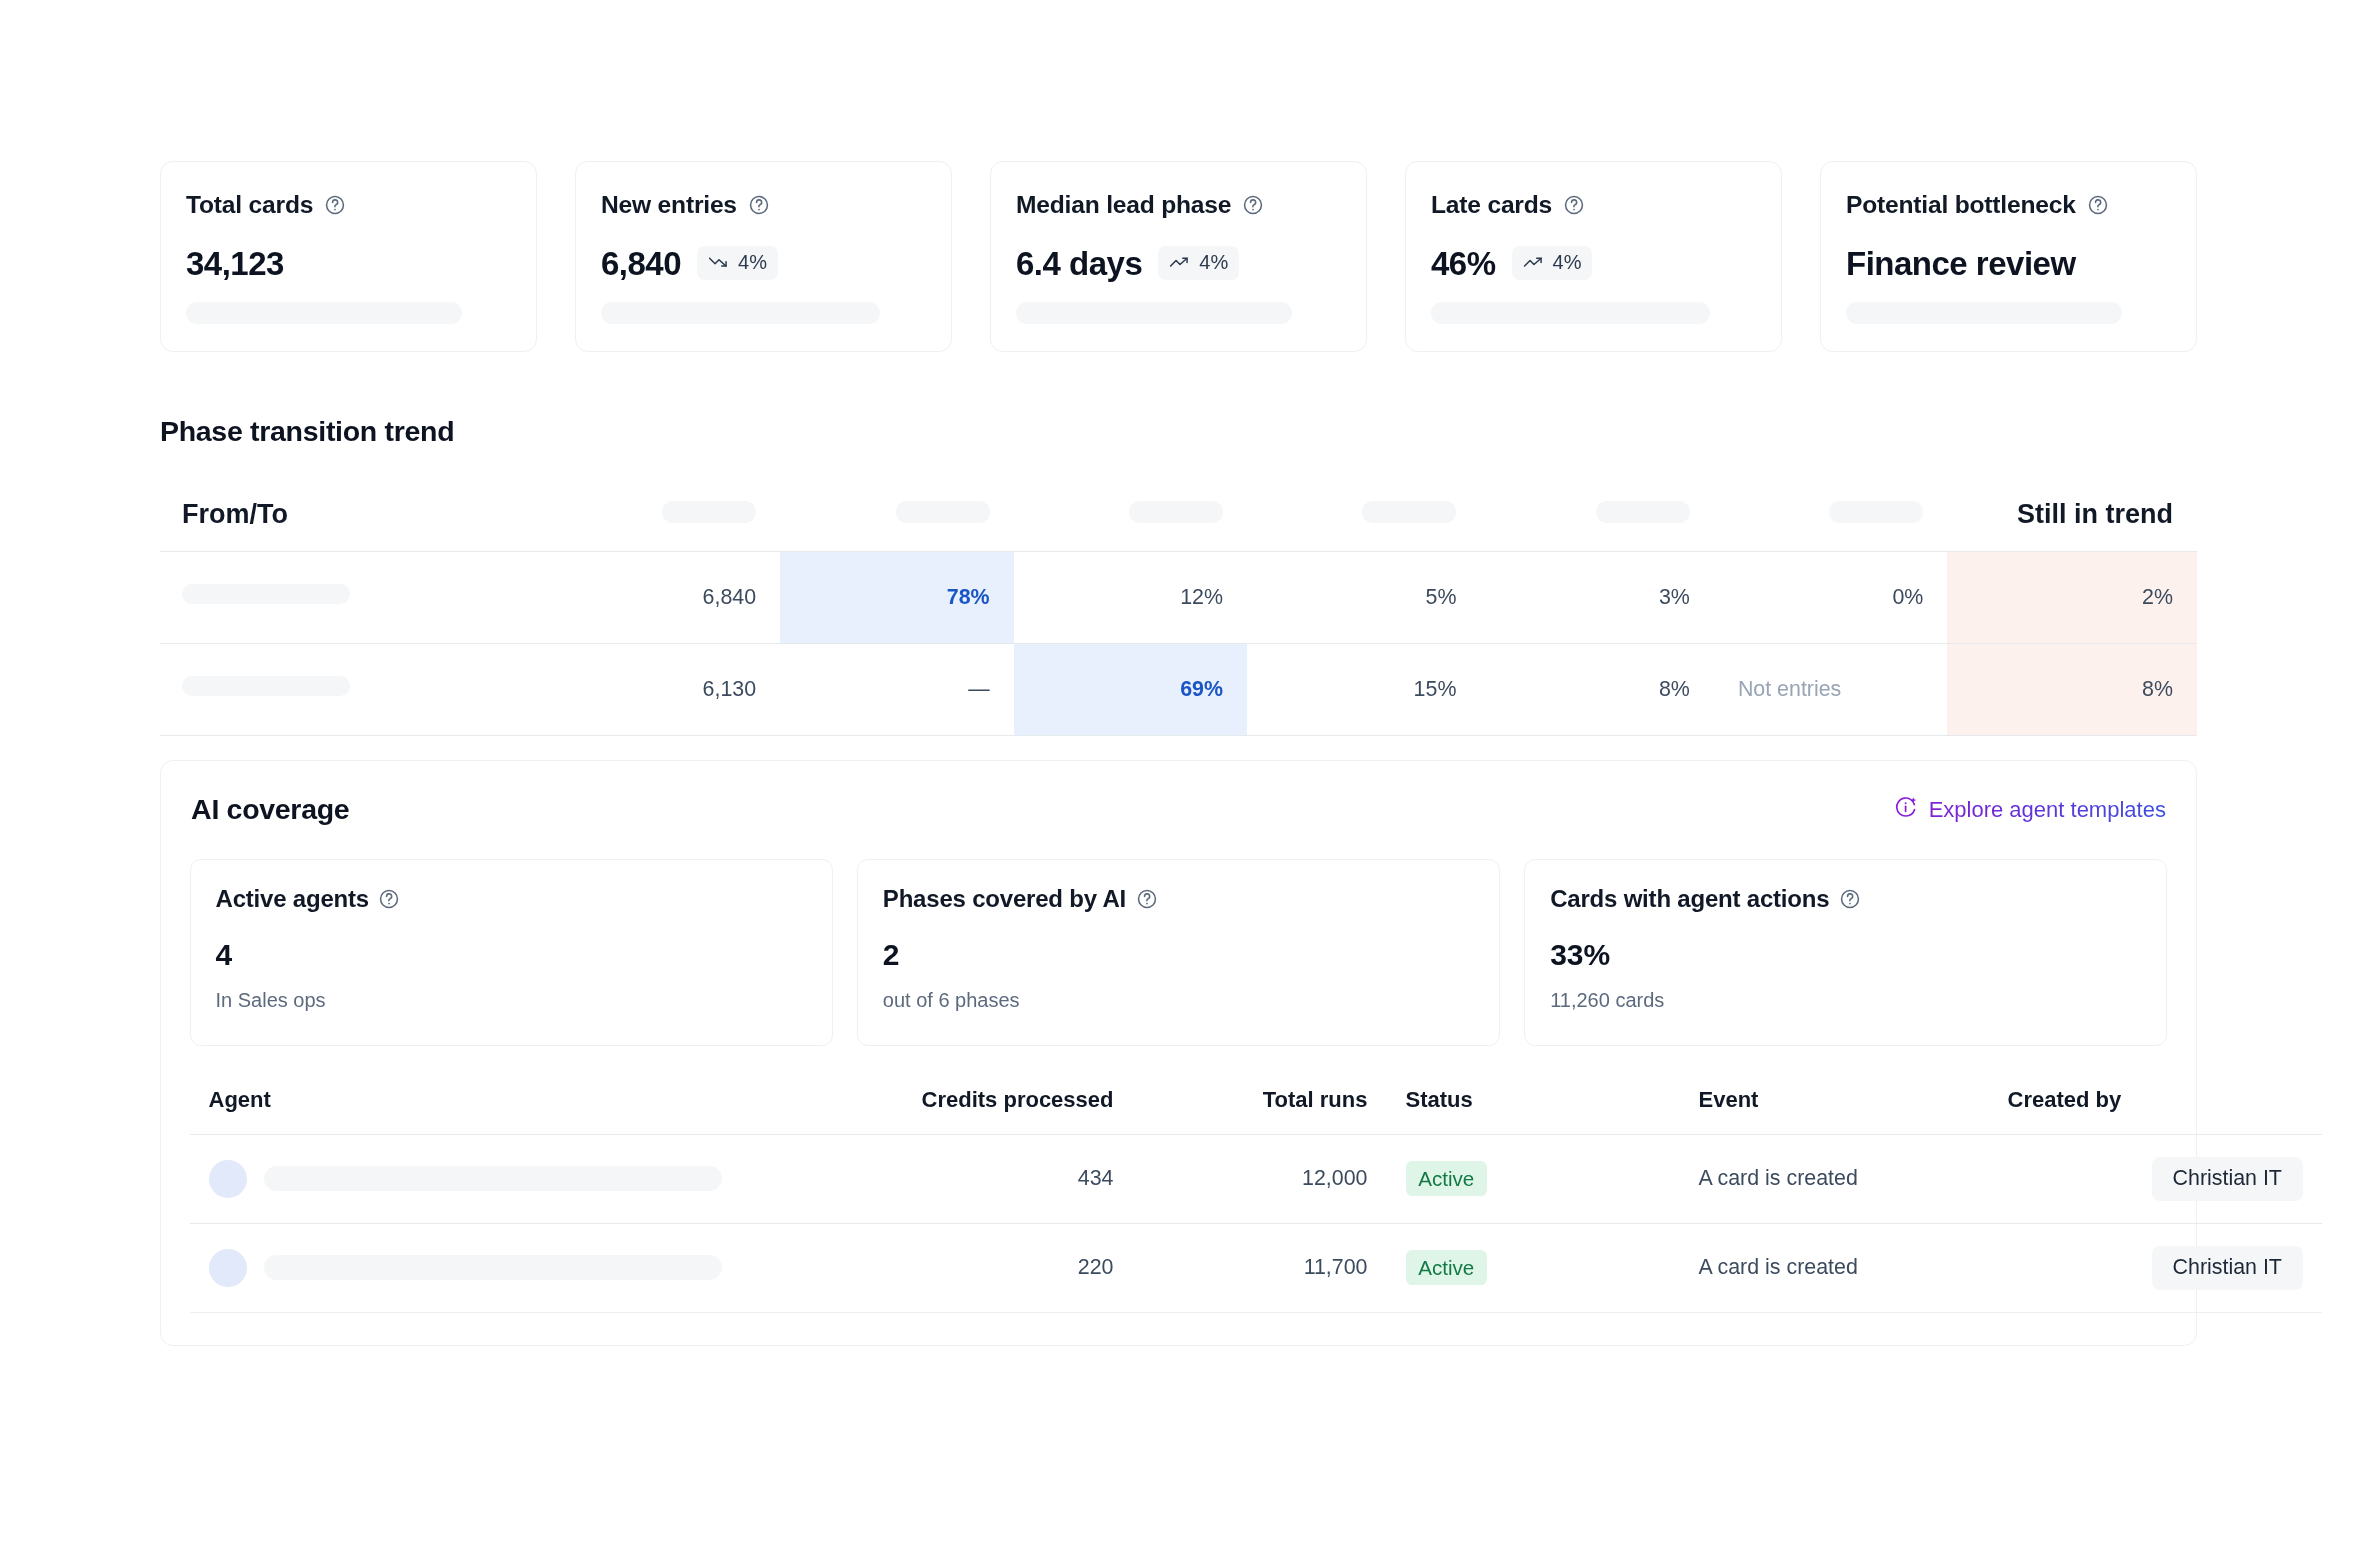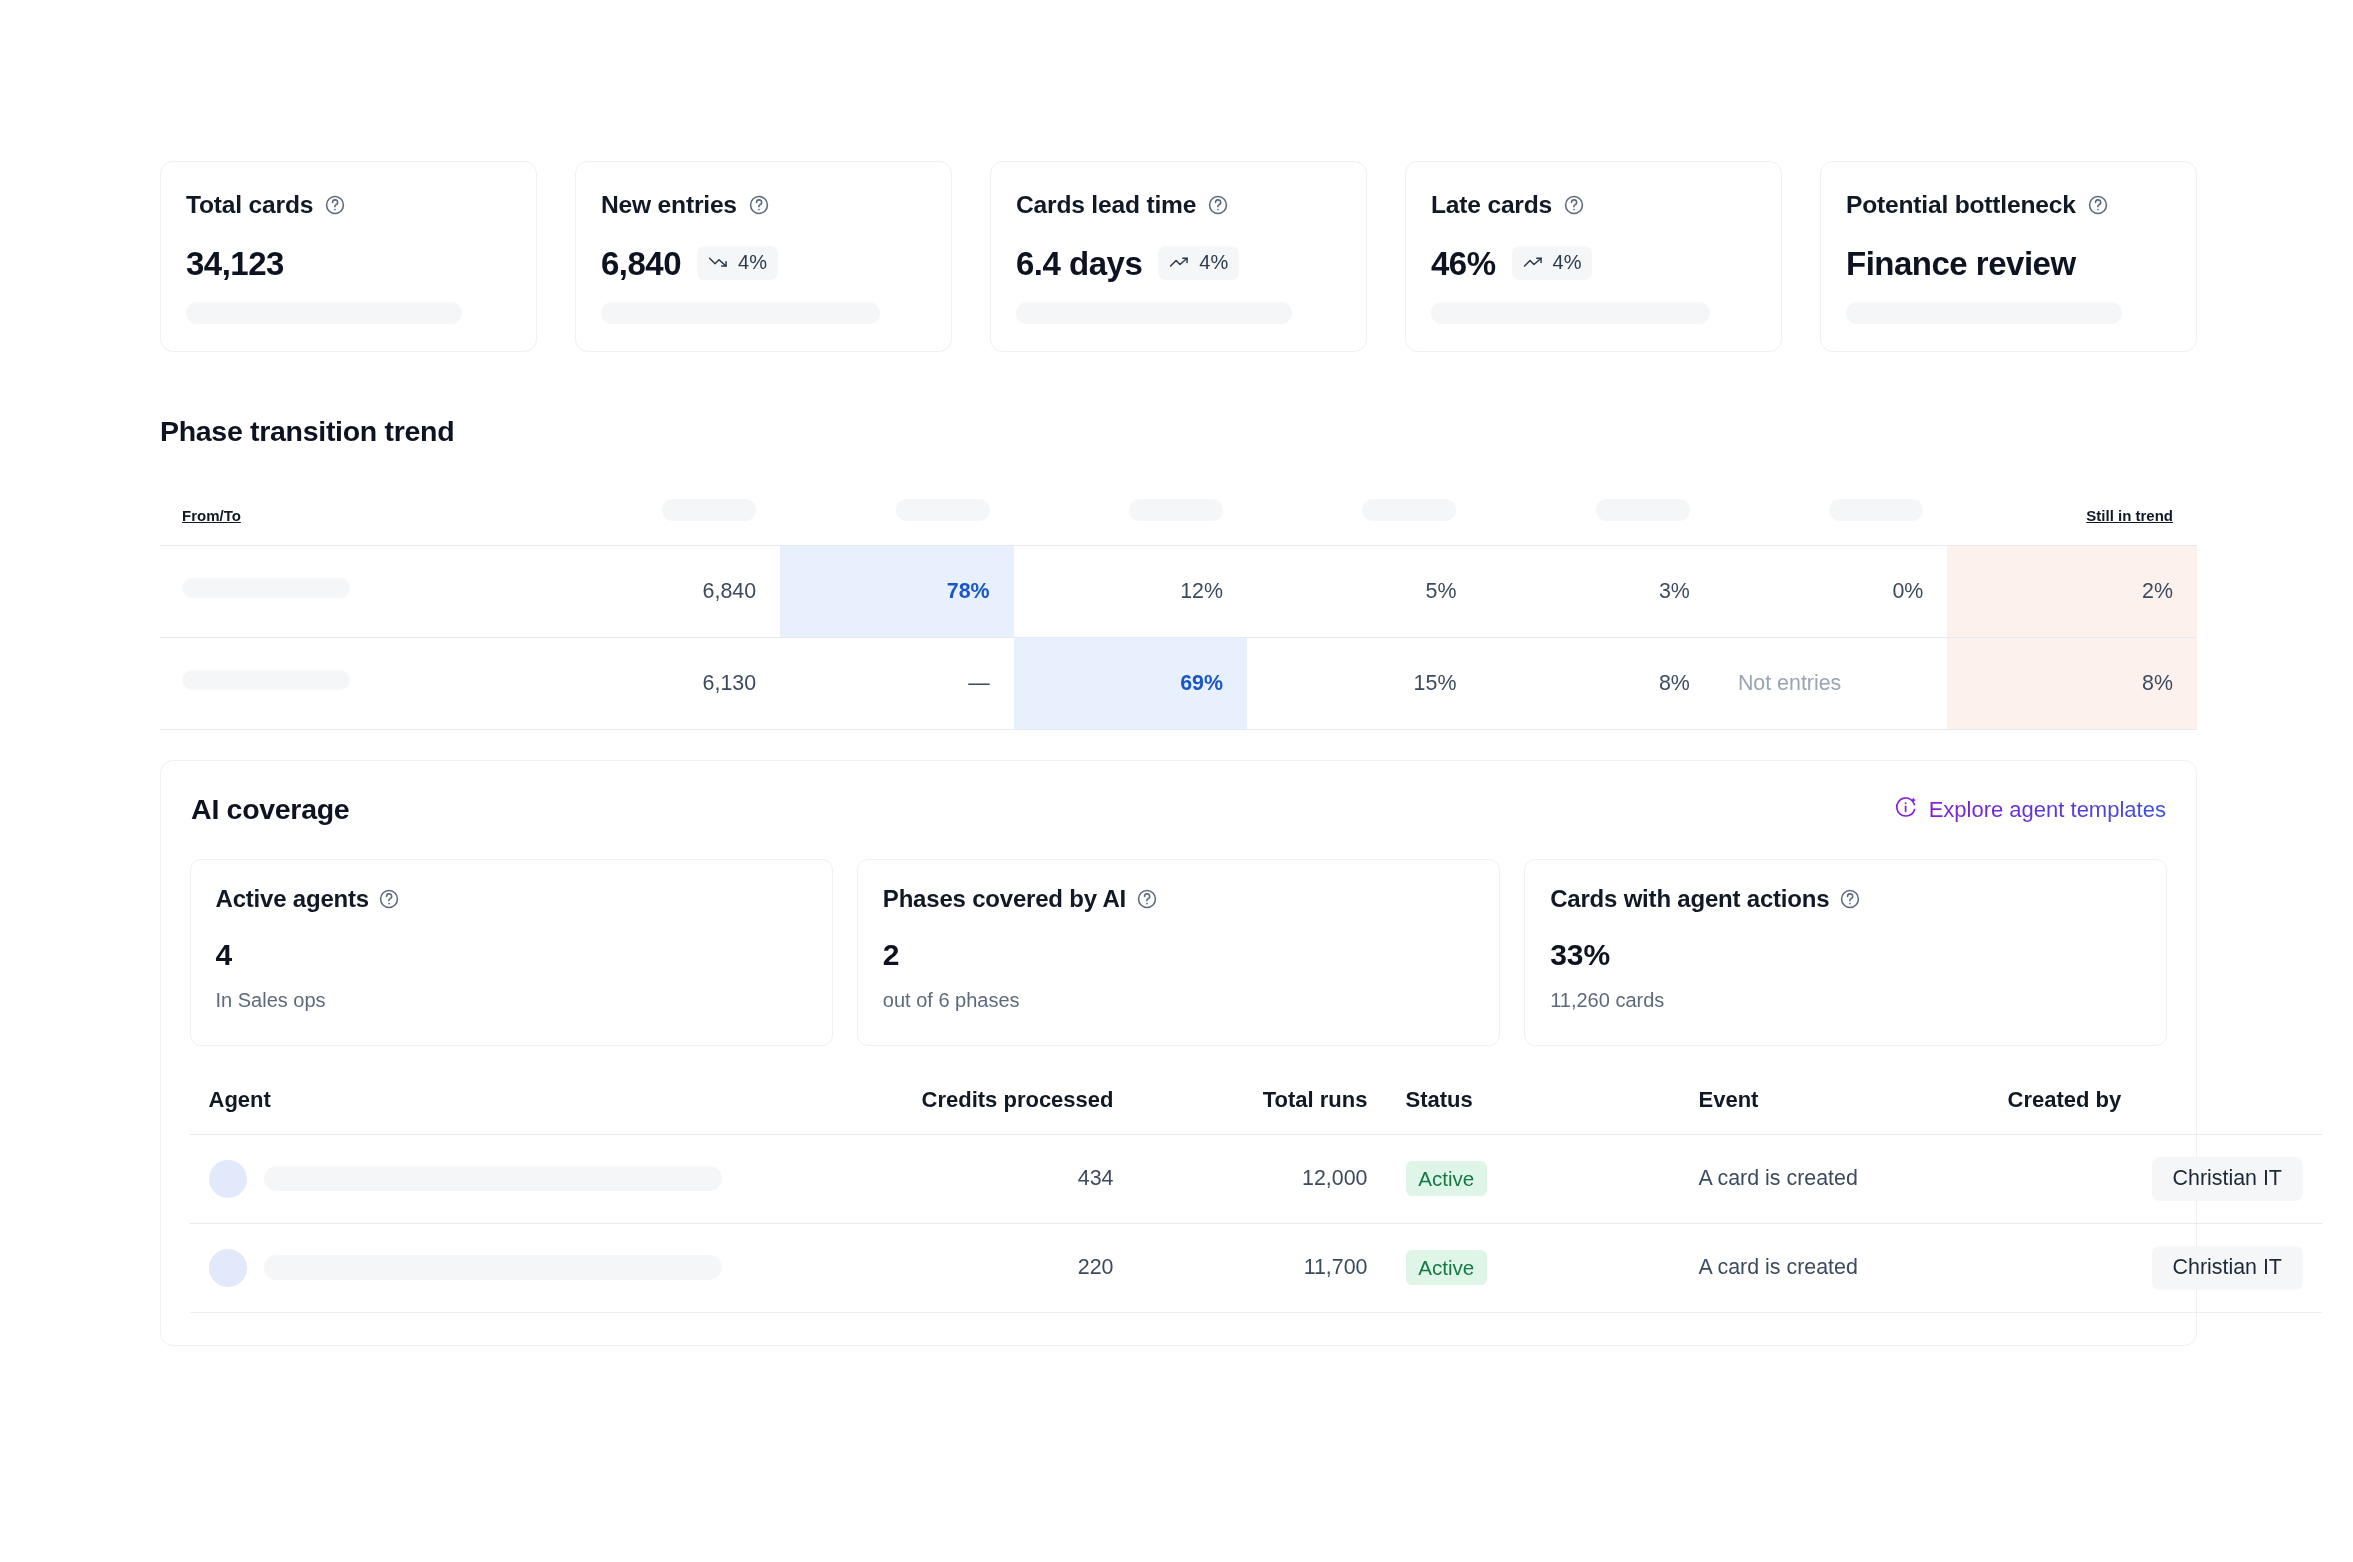--- a/index.html
+++ b/index.html
@@ -86,25 +86,24 @@
     width: 2037px;
   }
   .ptt-table { width: 100%; border-collapse: collapse; table-layout: fixed; }
   .ptt-table col.c-from   { width: 365px; }
   .ptt-table col.c-count  { width: 246px; }
   .ptt-table col.c-pct    { width: 230px; }
   .ptt-table col.c-still  { width: 246px; }
   .ptt th {
     padding: 8px 24px 20.6px 24px;
     text-align: right;
-    font-size: 15px;
+    font-size: 27px;
     font-weight: 700;
     color: #111927;
     vertical-align: bottom;
-    text-decoration: underline;
   }
   .ptt th.left { text-align: left; padding-left: 22px; }
   .ptt th .skel { width: 94px; height: 22px; }
   .ptt tbody tr { border-top: 1.6px solid #e6e9ee; }
   .ptt tbody tr:last-child { border-bottom: 1.6px solid #e6e9ee; }
   .ptt td {
     padding: 0 24px;
     height: 92px;
     text-align: right;
     font-size: 21.4px;
@@ -255,21 +254,21 @@
             </svg>
           </span>
           <span>4%</span>
         </span>
       </div>
       <span class="skel kpi-skel w2"></span>
     </div>
 
     <div class="kpi-card">
       <div class="kpi-head">
-        <span class="kpi-title">Cards lead time</span>
+        <span class="kpi-title">Median lead phase</span>
         <span>
           <svg class="help-icon" viewBox="0 0 24 24" fill="none" stroke="#5c6a7e" stroke-width="1.7">
             <circle cx="12" cy="12" r="9.2"></circle>
             <path d="M9.3 9.2a2.8 2.8 0 1 1 3.5 2.7c-.6.2-.9.7-.9 1.4v.5" stroke-linecap="round"></path>
             <circle cx="12" cy="17" r="0.95" fill="#5c6a7e" stroke="none"></circle>
           </svg>
         </span>
       </div>
       <div class="kpi-valrow">
         <span class="kpi-value">6.4 days</span>

